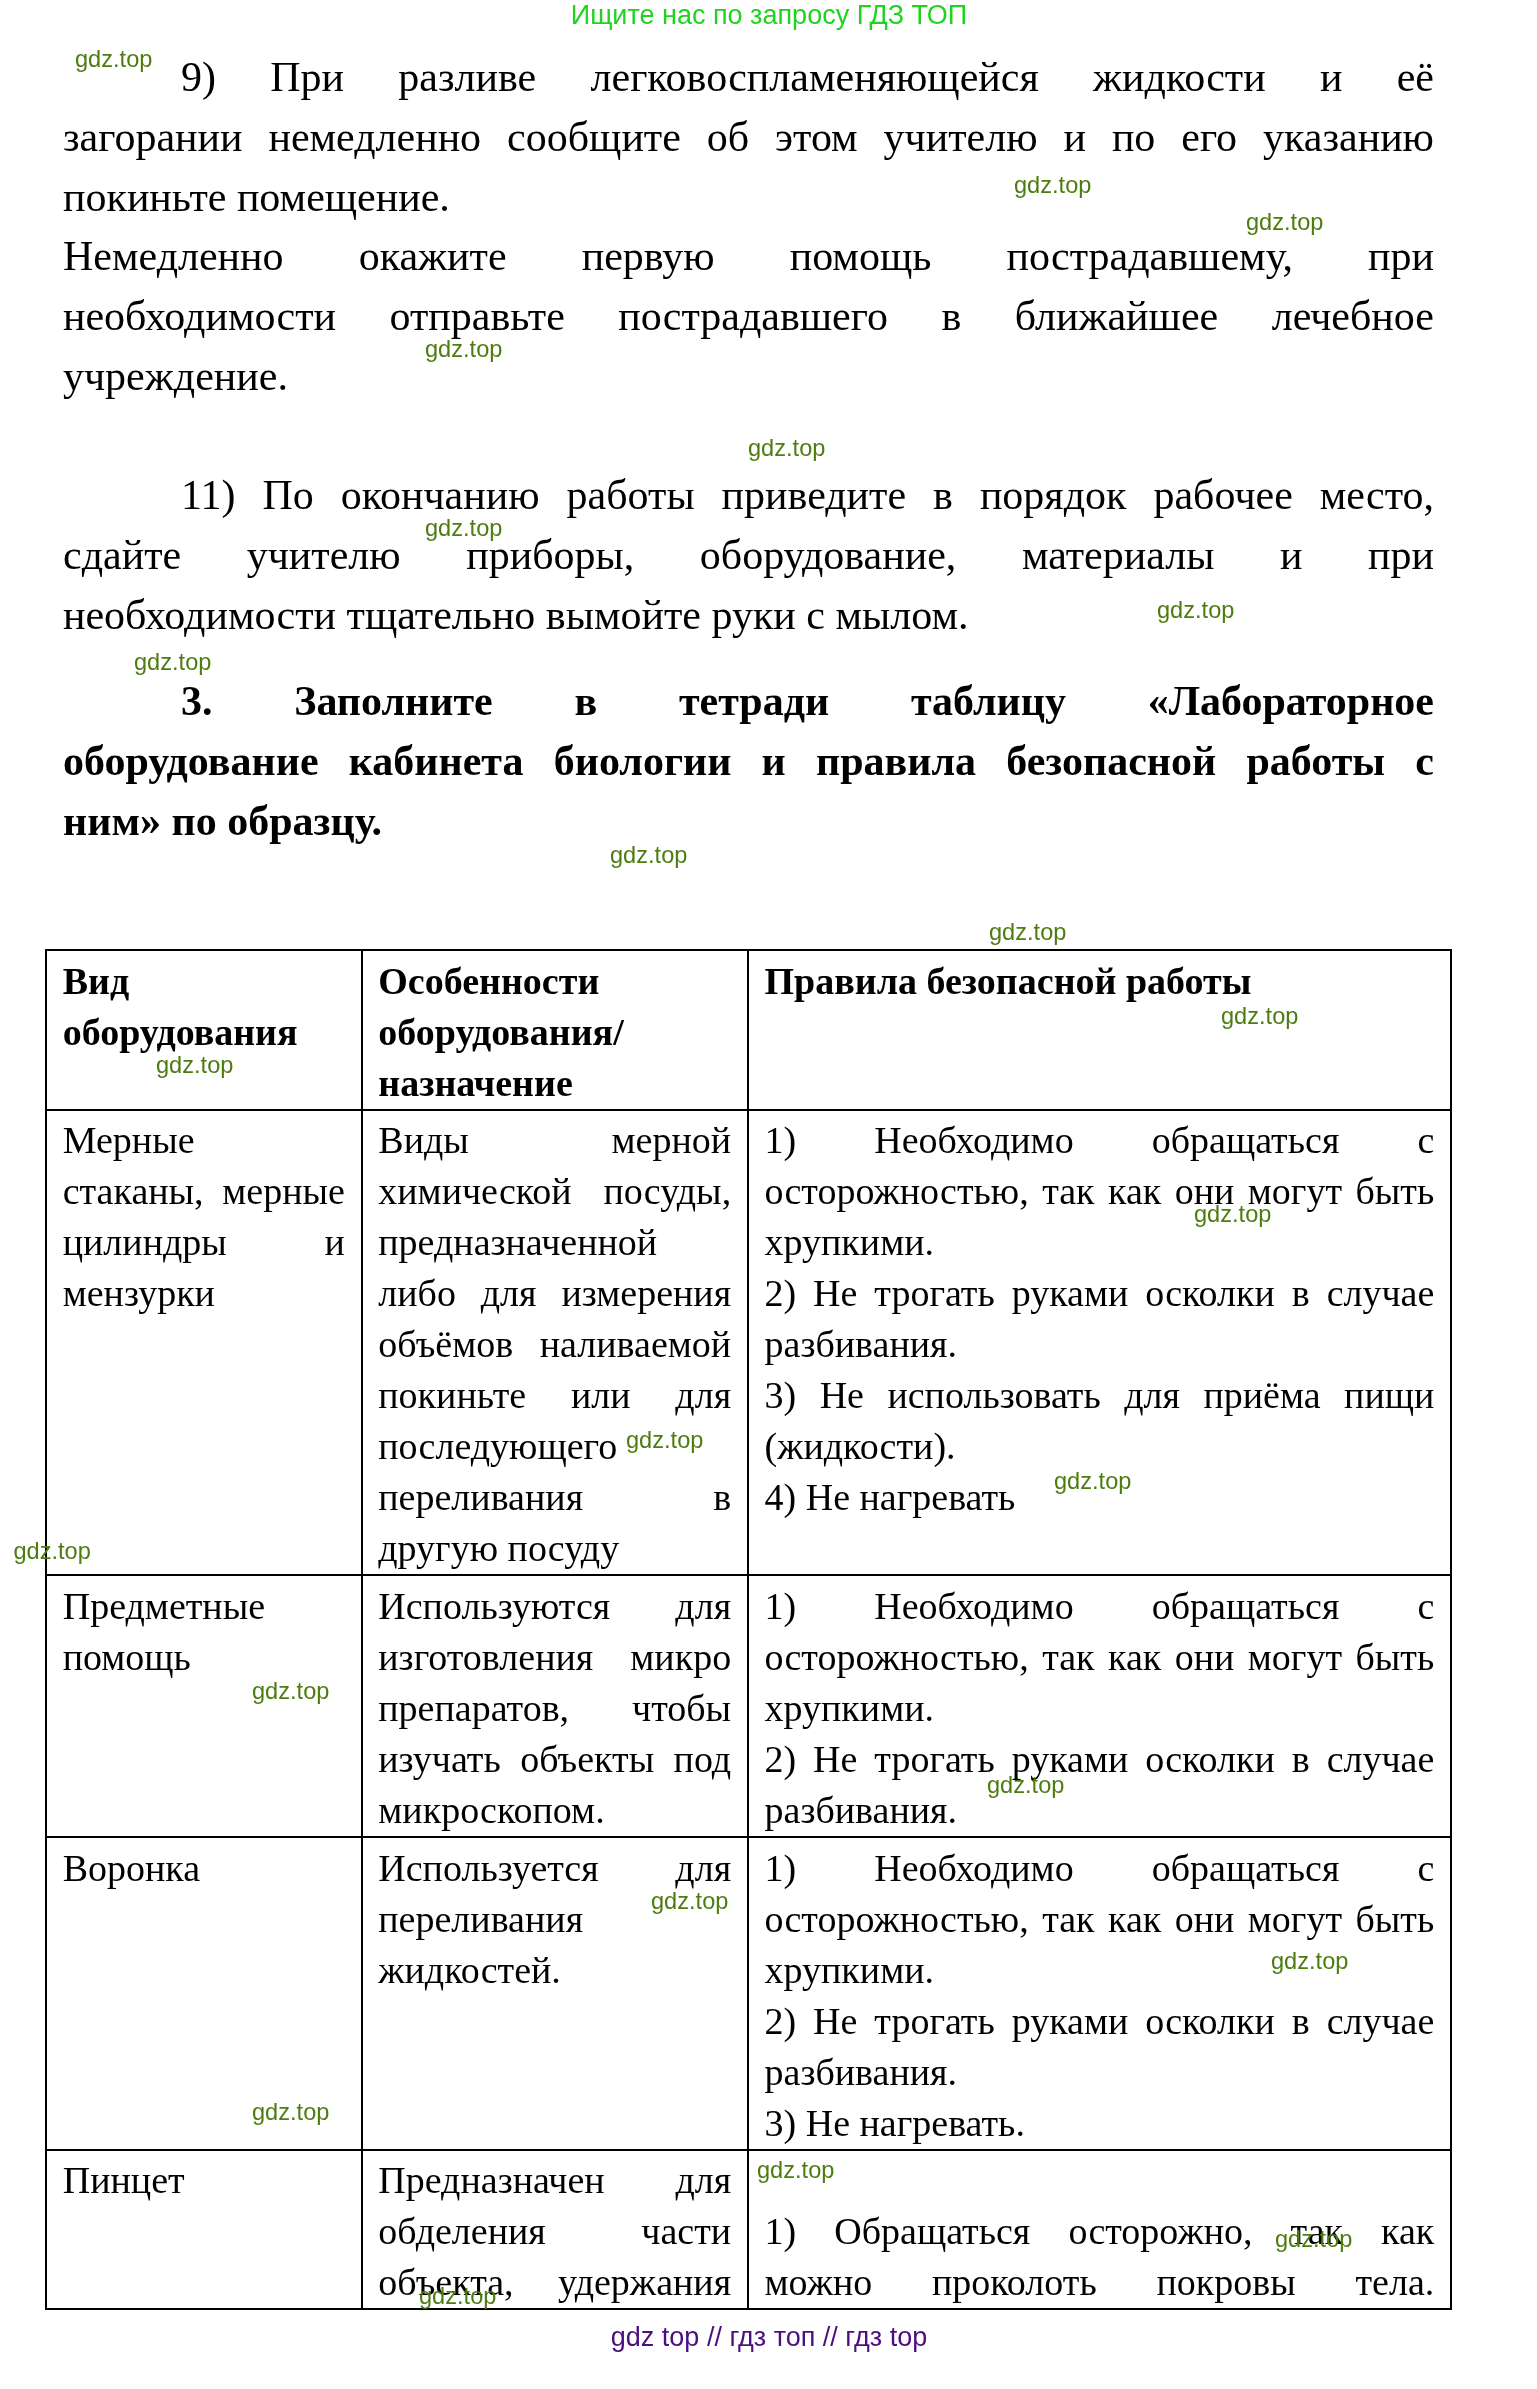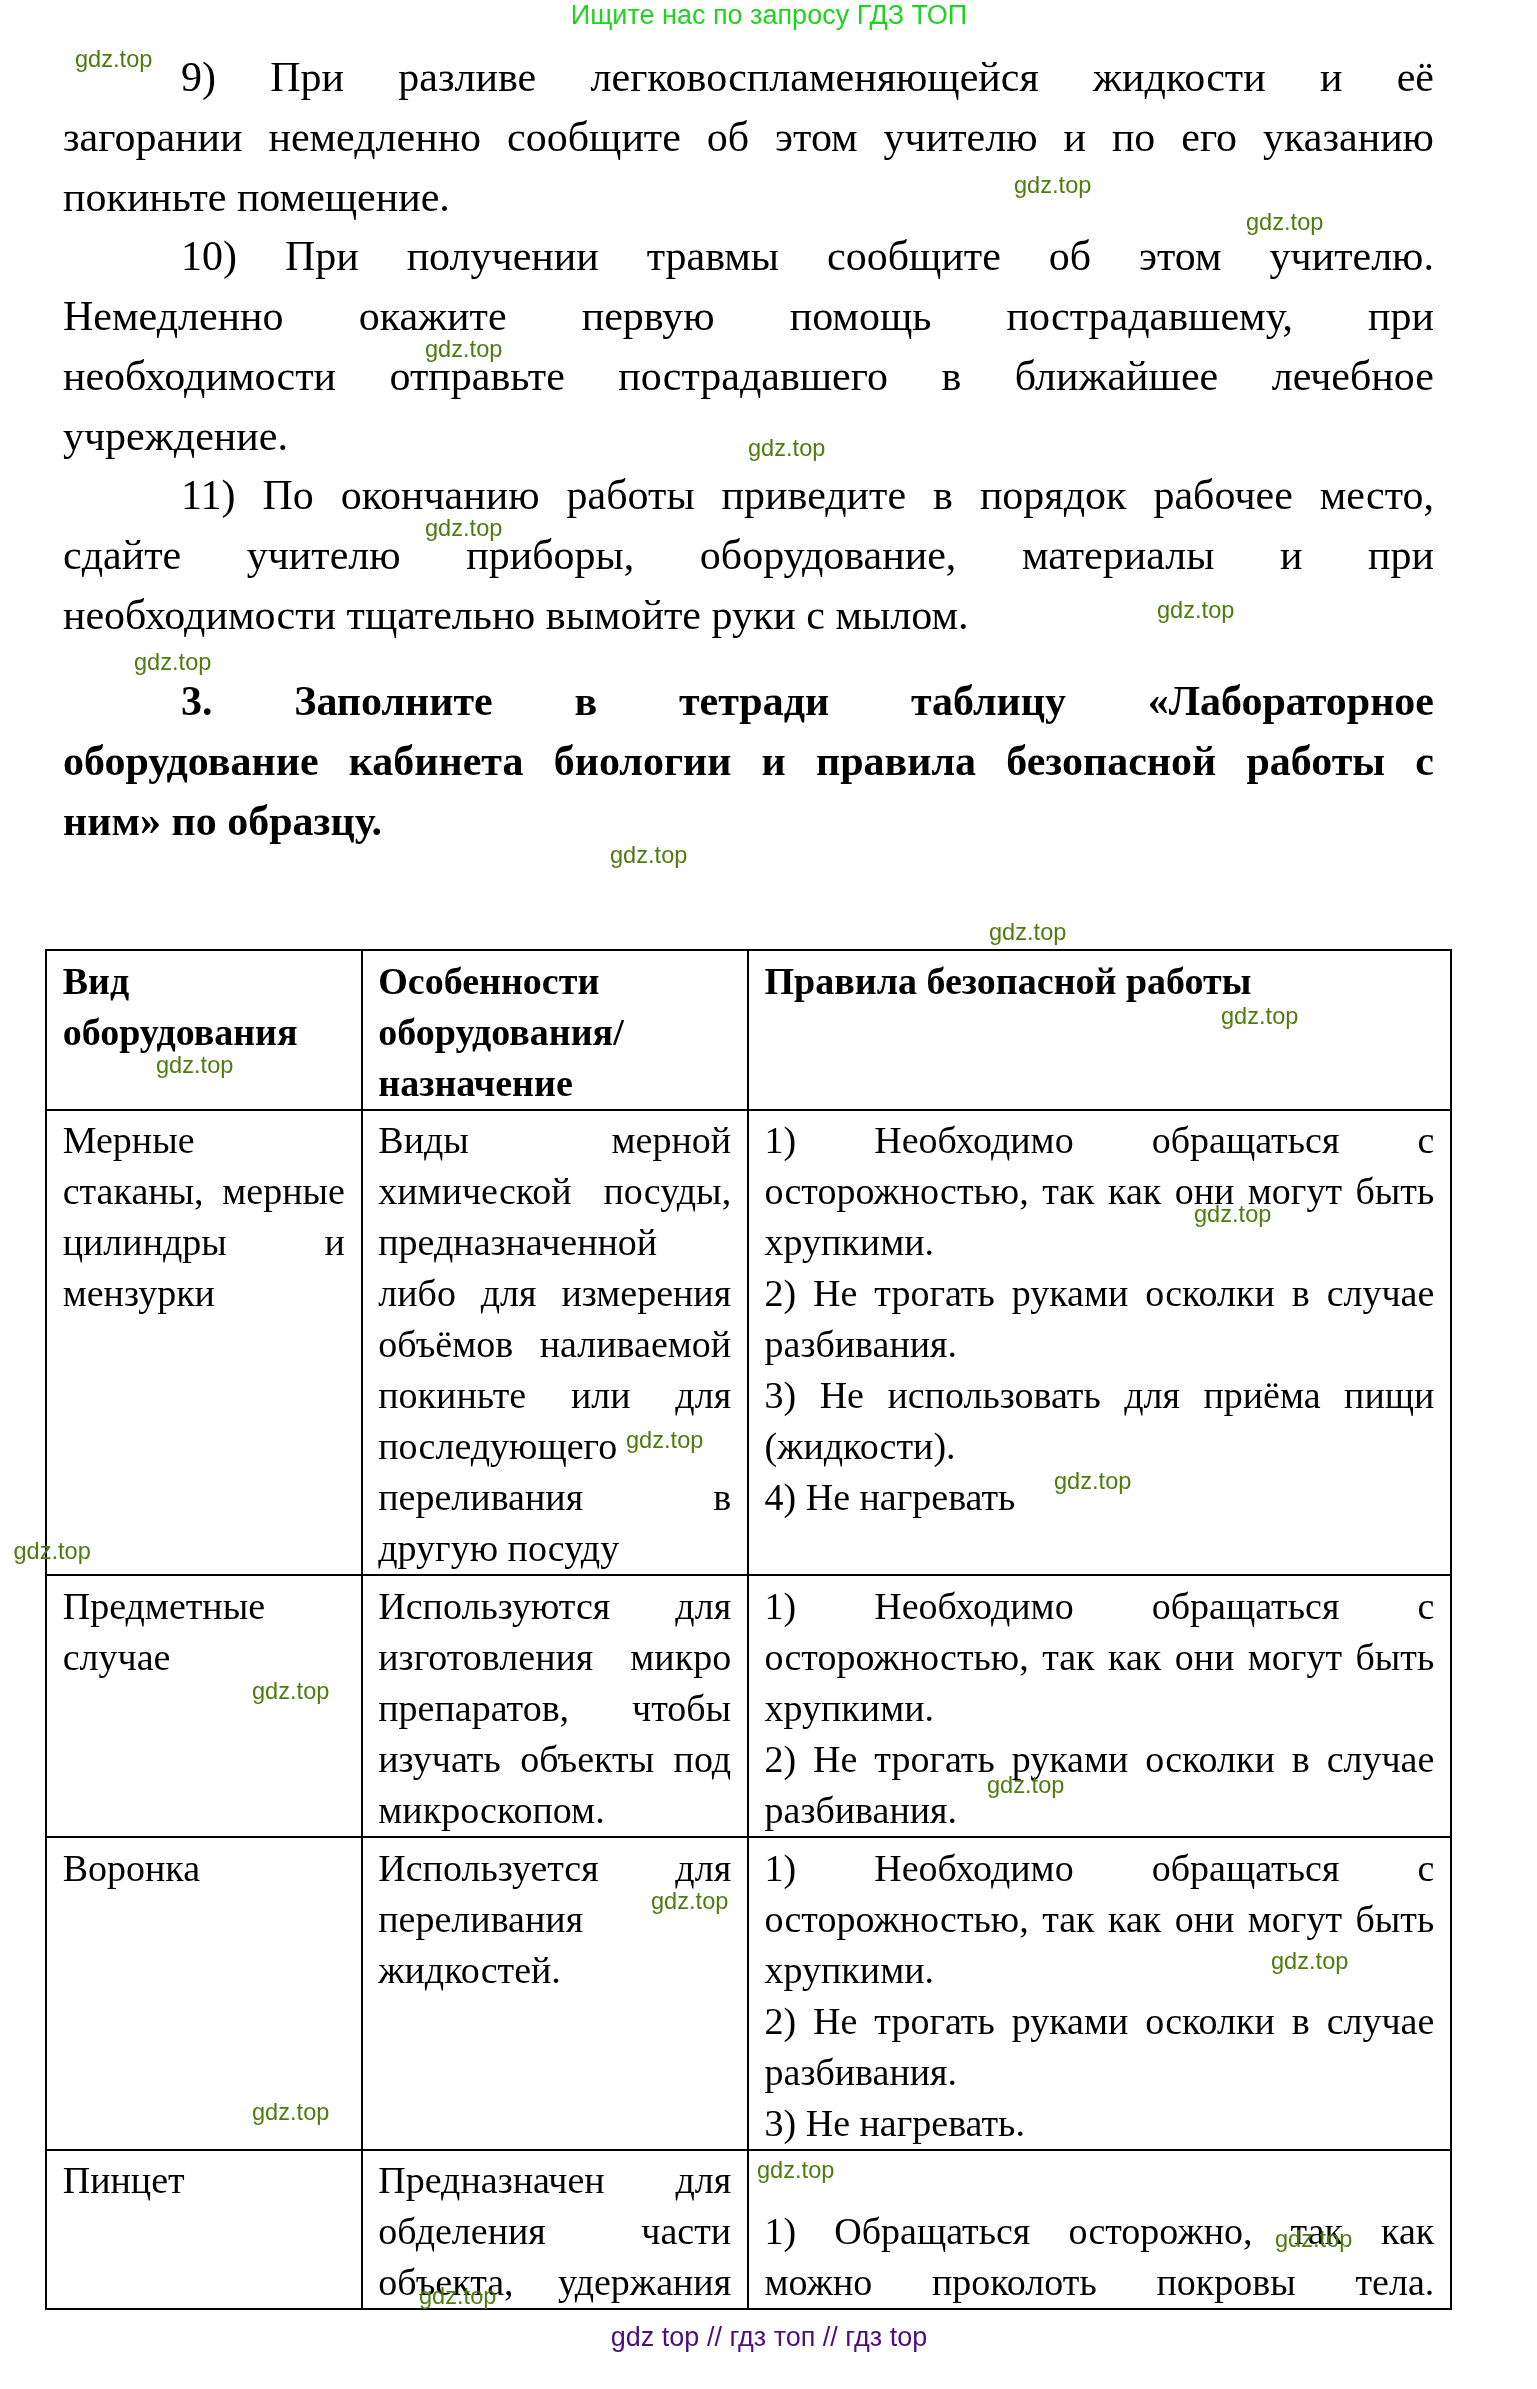--- a/index.html
+++ b/index.html
@@ -31,21 +31,20 @@
 
 <div class="top-banner">Ищите нас по запросу ГДЗ ТОП</div>
 
 <div class="para" style="top:47px;">
   <span class="line indent">9) При разливе легковоспламеняющейся жидкости и её</span>
   <span class="line">загорании немедленно сообщите об этом учителю и по его указанию</span>
   <span class="line last">покиньте помещение.</span>
 </div>
 
 <div class="para" style="top:226px;">
-  <span class="line indent">10) При получении травмы сообщите об этом учителю.</span>
   <span class="line">Немедленно окажите первую помощь пострадавшему, при</span>
   <span class="line">необходимости отправьте пострадавшего в ближайшее лечебное</span>
   <span class="line last">учреждение.</span>
 </div>
 
 <div class="para" style="top:465px;">
   <span class="line indent">11) По окончанию работы приведите в порядок рабочее место,</span>
   <span class="line">сдайте учителю приборы, оборудование, материалы и при</span>
   <span class="line last">необходимости тщательно вымойте руки с мылом.</span>
 </div>
@@ -102,21 +101,21 @@
       <span class="cell-line">2) Не трогать руками осколки в случае</span>
       <span class="cell-line last">разбивания.</span>
       <span class="cell-line">3) Не использовать для приёма пищи</span>
       <span class="cell-line last">(жидкости).</span>
       <span class="cell-line last">4) Не нагревать</span>
     </td>
   </tr>
   <tr style="height:257px;">
     <td>
       <span class="cell-line last">Предметные</span>
-      <span class="cell-line last">случае</span>
+      <span class="cell-line last">помощь</span>
     </td>
     <td>
       <span class="cell-line">Используются для</span>
       <span class="cell-line">изготовления микро</span>
       <span class="cell-line">препаратов, чтобы</span>
       <span class="cell-line">изучать объекты под</span>
       <span class="cell-line last">микроскопом.</span>
     </td>
     <td>
       <span class="cell-line">1) Необходимо обращаться с</span>

